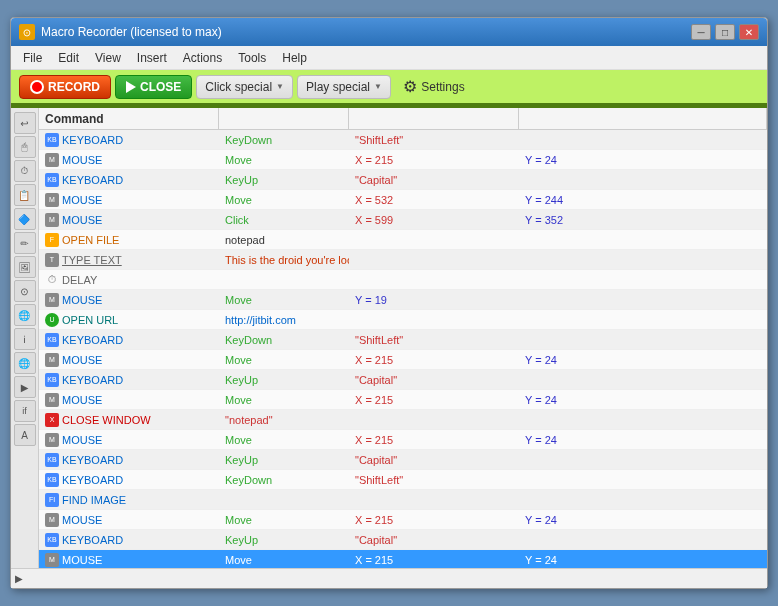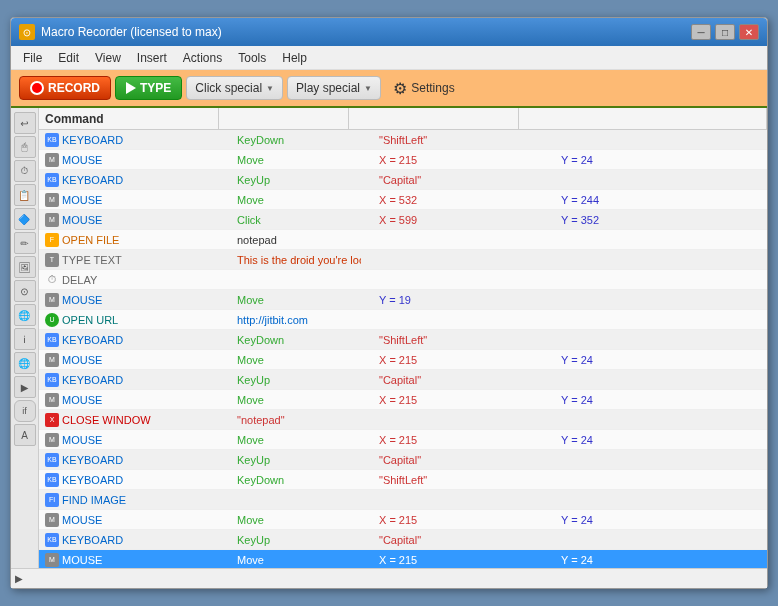--- a/index.html
+++ b/index.html
@@ -78,26 +78,26 @@
       border-bottom: 1px solid #ddd;
       flex-shrink: 0;
     }
     .menu-item {
       padding: 3px 8px;
       cursor: pointer;
       font-size: 12px;
       color: #333;
     }
     .toolbar {
-      background: #fdba74;
+      background: #bef264;
       height: 38px;
       display: flex;
       align-items: center;
       padding: 0 8px;
-      border-bottom: 2px solid #4d7c0f;
+      border-bottom: 5px solid #4d7c0f;
       gap: 4px;
       flex-shrink: 0;
     }
     .btn-record {
       display: flex;
       align-items: center;
       gap: 4px;
       background: linear-gradient(to bottom, #ff6622, #cc3300);
       border: 1px solid #aa2200;
       border-radius: 4px;
@@ -219,21 +219,20 @@
     }
     .table-body {
       flex: 1;
       overflow-y: auto;
     }
     .table-row {
       display: flex;
       height: 20px;
       align-items: center;
       border-bottom: 1px solid #eee;
-      gap: 12px;
     }
     .table-row:nth-child(even) { background: #fafafa; }
     .table-row.selected { background: #3399ff; }
     .table-row.selected .cell { color: white !important; }
     .cell {
       padding: 0 6px;
       font-size: 11px;
       white-space: nowrap;
       overflow: hidden;
       height: 100%;
@@ -293,21 +292,21 @@
     <div class="menu-item">Help</div>
   </div>
 
   <div class="toolbar">
     <button class="btn-record">
       <div class="rec-icon"></div>
       <span>RECORD</span>
     </button>
     <button class="btn-play">
       <div class="play-triangle"></div>
-      <span>TYPE</span>
+      <span>CLOSE</span>
     </button>
     <button class="btn-dropdown">
       <span>Click special</span>
       <span class="dropdown-arrow">▼</span>
     </button>
     <button class="btn-dropdown">
       <span>Play special</span>
       <span class="dropdown-arrow">▼</span>
     </button>
     <button class="btn-settings">
@@ -324,21 +323,21 @@
       <div class="sidebar-icon">⏱</div>
       <div class="sidebar-icon">📋</div>
       <div class="sidebar-icon">🔷</div>
       <div class="sidebar-icon">✏</div>
       <div class="sidebar-icon">🖼</div>
       <div class="sidebar-icon">⊙</div>
       <div class="sidebar-icon">🌐</div>
       <div class="sidebar-icon">ℹ</div>
       <div class="sidebar-icon">🌐</div>
       <div class="sidebar-icon">▶</div>
-      <div class="sidebar-icon" style="font-size:9px;border-radius:6px;">if</div>
+      <div class="sidebar-icon" style="font-size:9px;">if</div>
       <div class="sidebar-icon">A</div>
     </div>
 
     <div class="table-area">
       <div class="table-header">
         <div class="col-header cell-command">Command</div>
         <div class="col-header cell-action"></div>
         <div class="col-header cell-param1"></div>
         <div class="col-header cell-param2"></div>
       </div>
@@ -393,21 +392,21 @@
       <div class="cmd-icon" style="background:#ffaa00;border-radius:2px;color:white;font-size:7px;">F</div>
       <span style="color:#cc6600;font-size:11px;">OPEN FILE</span>
     </div>
     <div class="cell cell-action" style="color:#333;font-size:11px;">notepad</div>
     <div class="cell cell-param1" style="color:#cc3333;font-size:11px;"></div>
     <div class="cell cell-param2" style="color:#3333cc;font-size:11px;"></div>
   </div>
           <div class="table-row">
     <div class="cell cell-command">
       <div class="cmd-icon" style="background:#888;border-radius:2px;color:white;font-size:7px;">T</div>
-      <span style="color:#666;font-size:11px;">TYPE TEXT</span>
+      <span style="color:#666;font-size:11px;text-decoration:underline;">TYPE TEXT</span>
     </div>
     <div class="cell cell-action" style="color:#cc3300;font-size:11px;">This is the droid you're looking for!</div>
     <div class="cell cell-param1" style="color:#cc3333;font-size:11px;"></div>
     <div class="cell cell-param2" style="color:#3333cc;font-size:11px;"></div>
   </div>
           <div class="table-row">
     <div class="cell cell-command">
       <div class="cmd-icon" style="color:#888;font-size:11px;">⏱</div>
       <span style="color:#666;font-size:11px;">DELAY</span>
     </div>

